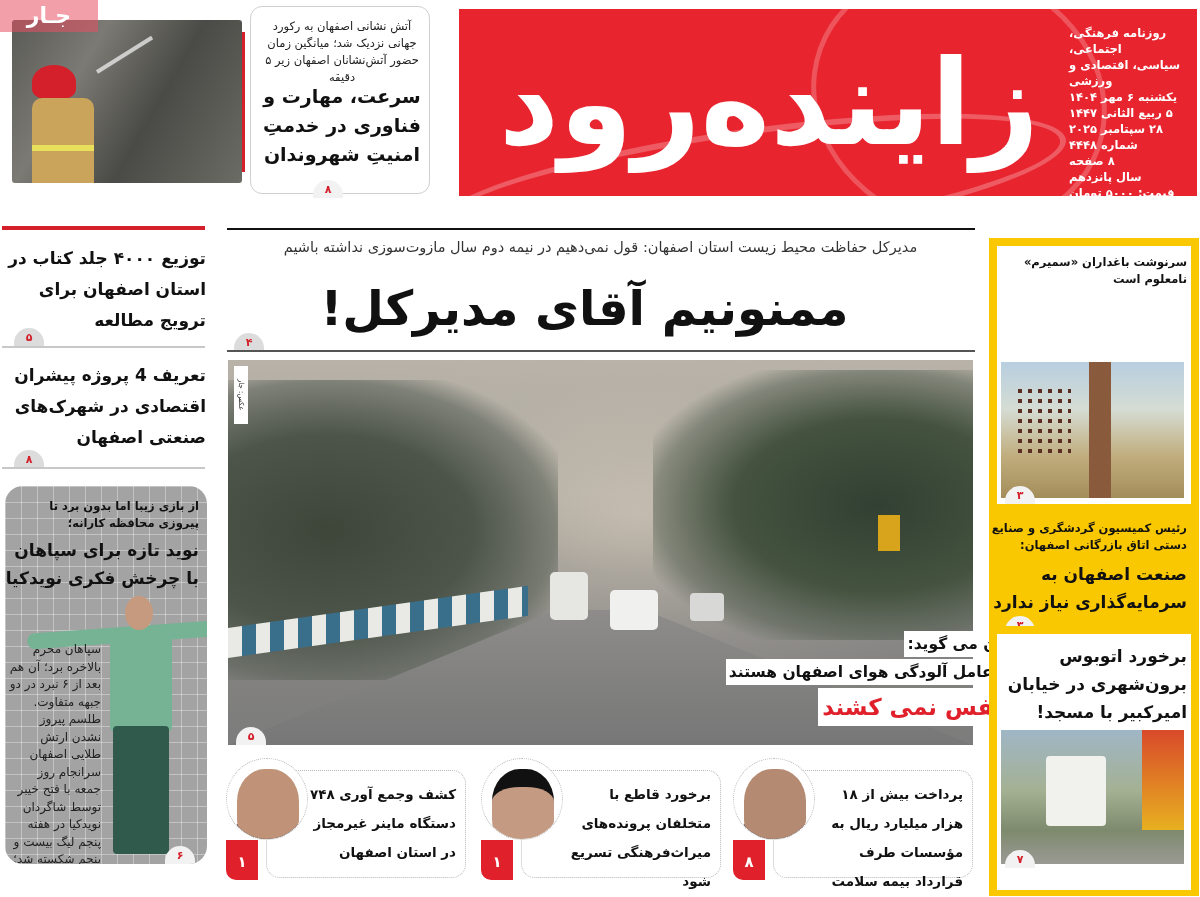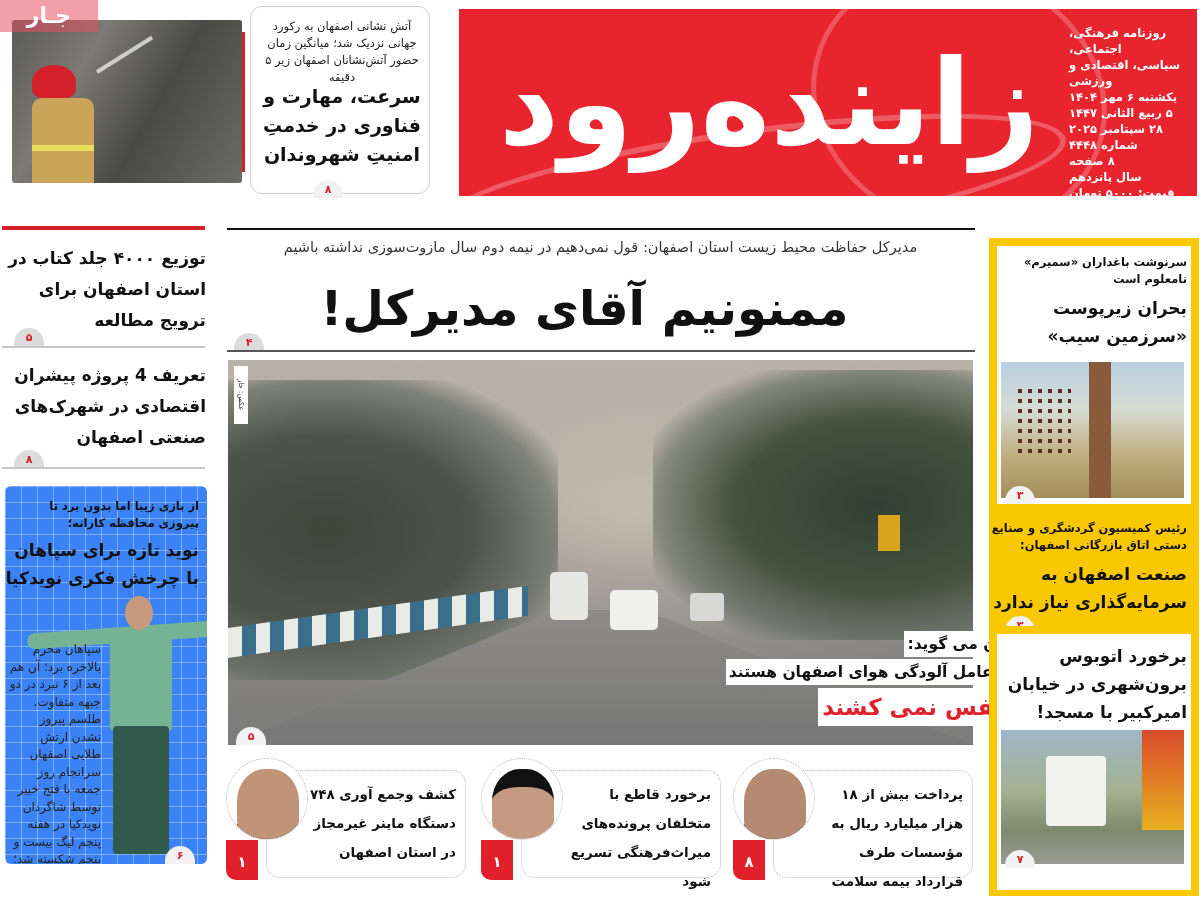--- a/index.html
+++ b/index.html
@@ -29,21 +29,21 @@
 
   
   .pg { position: absolute; width: 30px; height: 18px; border-radius: 15px 15px 0 0; background: #dcdcdc; color: #d4202a; font-size: 11px; font-weight: bold; text-align: center; line-height: 20px; direction: ltr; }
   .pg.white { background: #f2f2f2; }
 
   
   .redrule { position: absolute; left: 2px; top: 226px; width: 203px; height: 4px; background: #d4202a; }
   .left-item { position: absolute; left: 0; width: 206px; text-align: right; font-weight: bold; font-size: 17px; line-height: 31px; }
   .hline { position: absolute; height: 2px; background: #c8c8c8; }
 
-  #sports-box { position: absolute; left: 5px; top: 486px; width: 202px; height: 378px; background: #3b82f6; border-radius: 6px; overflow: hidden; }
+  #sports-box { position: absolute; left: 5px; top: 486px; width: 202px; height: 378px; background: #a3a3a3; border-radius: 18px; overflow: hidden; }
   #sports-box .grid { position: absolute; inset: 0; background-image: linear-gradient(rgba(255,255,255,0.35) 1px, transparent 1px), linear-gradient(90deg, rgba(255,255,255,0.35) 1px, transparent 1px); background-size: 16px 16px; }
   #sports-box .kicker { position: absolute; right: 8px; top: 12px; width: 190px; font-size: 11.5px; line-height: 17px; font-weight: bold; text-align: right; }
   #sports-box .headline { position: absolute; right: 8px; top: 50px; width: 195px; font-size: 17px; line-height: 28px; font-weight: bold; text-align: right; }
   #sports-box .body { position: absolute; left: 4px; top: 155px; width: 92px; font-size: 12px; line-height: 17.5px; text-align: right; color: #222; }
   .player-head { position: absolute; left: 120px; top: 110px; width: 28px; height: 34px; border-radius: 50%; background: #c69a7e; }
   .player-arms { position: absolute; left: 22px; top: 140px; width: 220px; height: 16px; background: #76b394; border-radius: 8px; transform: rotate(-4deg); }
   .player-torso { position: absolute; left: 105px; top: 145px; width: 62px; height: 100px; background: #76b394; border-radius: 10px 10px 4px 4px; }
   .player-legs { position: absolute; left: 108px; top: 240px; width: 56px; height: 128px; background: #2f5a4c; border-radius: 4px; }
 
   
@@ -201,21 +201,20 @@
     <div class="shoulders" style="background:#1f2a36;"></div>
     <div class="face" style="background:#c09277;"></div>
   </div>
   <div class="redtab">۱</div>
   <div class="text">کشف وجمع آوری ۷۴۸ دستگاه ماینر غیرمجاز در استان اصفهان</div>
 </div>
 
 <div id="yb1" class="yellow-box">
   <div class="inner"></div>
   <div class="kicker">سرنوشت باغداران «سمیرم» نامعلوم است</div>
-  <div class="headline">بحران زیرپوست «سرزمین سیب»</div>
   <div class="photo">
     <div class="trunk"></div>
     <div class="fruits"></div>
   </div>
   <div class="pg white" style="left:16px; top:248px;">۳</div>
   <div class="kicker2">رئیس کمیسیون گردشگری و صنایع دستی اتاق بازرگانی اصفهان:</div>
   <div class="headline2">صنعت اصفهان به سرمایه‌گذاری نیاز ندارد</div>
   <div class="pg white" style="left:16px; top:378px;">۳</div>
 </div>
 

